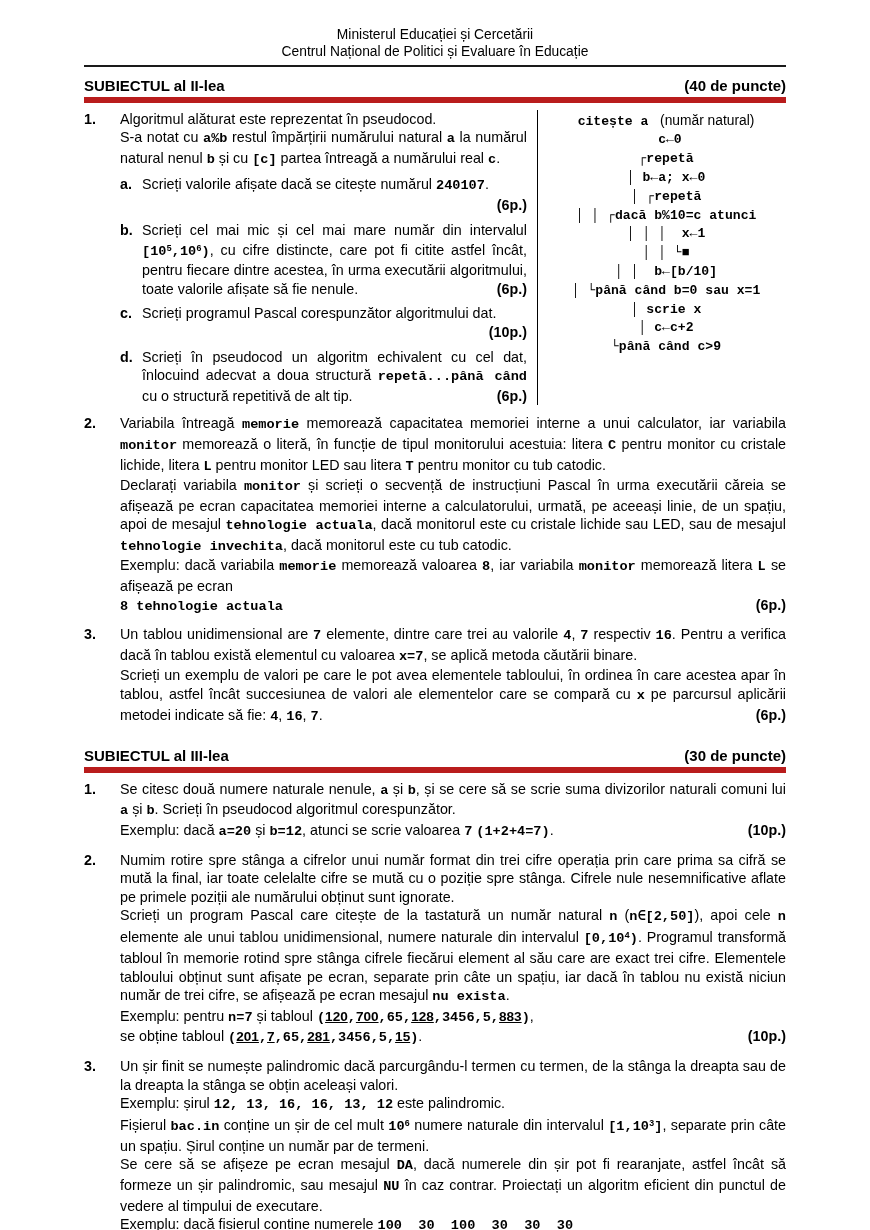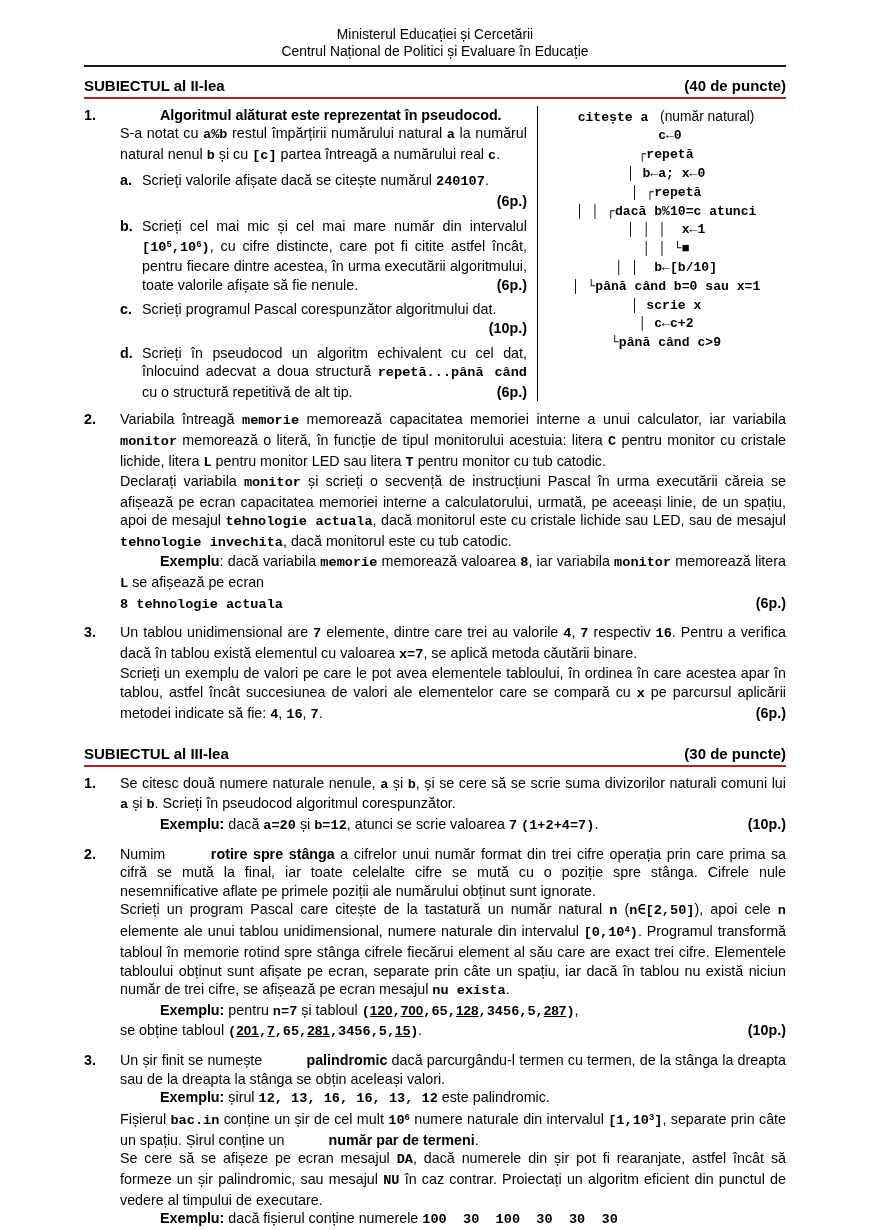--- a/index.html
+++ b/index.html
@@ -2,36 +2,36 @@
 <html lang="ro"><head>
 <meta charset="utf-8">
 <style>
   html,body{margin:0;padding:0;background:#fff;}
   .page{width:870px;height:1230px;box-sizing:border-box;padding:26px 84px 16px 84px;
         display:flex;flex-direction:column;background:#fff;color:#000;
         font-family:"Liberation Sans",sans-serif;font-size:14.3px;line-height:18.6px;overflow:hidden;}
   .doc-header{text-align:center;font-size:13.8px;line-height:17px;}
   .header-rule{border-top:2px solid #1a1a1a;margin:5px 0 4px 0;}
   .section-heading{display:flex;justify-content:space-between;align-items:flex-end;
-        font-weight:bold;font-size:15px;border-bottom:2px solid #b91c1c;padding-bottom:1px;margin:6px 0 7px 0;}
+        font-weight:bold;font-size:15px;border-bottom:6px solid #b91c1c;padding-bottom:1px;margin:6px 0 7px 0;}
   .item{display:flex;margin-bottom:9px;}
   .item-num{width:36px;flex:none;font-weight:bold;}
   .item-body{flex:1;min-width:0;}
   .two-col-row{display:flex;align-items:stretch;}
   .left-col{flex:1;min-width:0;padding-right:10px;}
   .pseudo-col{flex:none;width:240px;border-left:1.6px solid #000;padding:2px 0 4px 8px;text-align:center;}
   .pseudo-line{font-family:"Liberation Mono","DejaVu Sans Mono",monospace;font-weight:bold;
         font-size:13.1px;line-height:18.8px;white-space:pre;}
   .par{text-align:justify;}
   .par::after{content:"";display:block;clear:both;}
   .subitem{display:flex;margin-top:6px;}
   .sub-letter{width:22px;flex:none;font-weight:bold;}
   .sub-text{flex:1;min-width:0;text-align:justify;}
   .pts{float:right;font-weight:bold;padding-left:12px;}
-  .s-b{font-weight:bold;margin-left:40px;}
+  .s-b{font-weight:normal;}
   .s-m{font-family:"Liberation Mono","DejaVu Sans Mono",monospace;font-weight:bold;font-size:0.95em;white-space:pre-wrap;}
   .s-mu{font-family:Liberation Sans, sans-serif;font-weight:bold;font-size:0.95em;white-space:pre-wrap;text-decoration:underline;}
   .s-sup{font-family:"Liberation Mono","DejaVu Sans Mono",monospace;font-weight:bold;font-size:0.62em;vertical-align:0.5em;}
   .s-n{font-family:"Liberation Sans",sans-serif;font-weight:normal;font-size:13.8px;}
 </style>
 </head>
 <body>
 
 <div class="page">
 
@@ -118,21 +118,21 @@
       <div class="par"><span>Se citesc două numere naturale nenule, <span class="s-m">a</span> și <span class="s-m">b</span>, și se cere să se scrie suma divizorilor naturali comuni lui <span class="s-m">a</span> și <span class="s-m">b</span>. Scrieți în pseudocod algoritmul corespunzător.</span></div>
       <div class="par"><span><span class="s-b">Exemplu:</span> dacă <span class="s-m">a=20</span> și <span class="s-m">b=12</span>, atunci se scrie valoarea <span class="s-m">7</span> <span class="s-m">(1+2+4=7)</span>.</span><span class="pts">(10p.)</span></div>
     </div>
   </div>
 
   <div class="item">
     <div class="item-num">2.</div>
     <div class="item-body">
       <div class="par"><span>Numim <span class="s-b">rotire spre stânga</span> a cifrelor unui număr format din trei cifre operația prin care prima sa cifră se mută la final, iar toate celelalte cifre se mută cu o poziție spre stânga. Cifrele nule nesemnificative aflate pe primele poziții ale numărului obținut sunt ignorate.</span></div>
       <div class="par"><span>Scrieți un program Pascal care citește de la tastatură un număr natural <span class="s-m">n</span> (<span class="s-m">n∈[2,50]</span>), apoi cele <span class="s-m">n</span> elemente ale unui tablou unidimensional, numere naturale din intervalul <span class="s-m">[0,10</span><span class="s-sup">4</span><span class="s-m">)</span>. Programul transformă tabloul în memorie rotind spre stânga cifrele fiecărui element al său care are exact trei cifre. Elementele tabloului obținut sunt afișate pe ecran, separate prin câte un spațiu, iar dacă în tablou nu există niciun număr de trei cifre, se afișează pe ecran mesajul <span class="s-m">nu exista</span>.</span></div>
-      <div class="par"><span><span class="s-b">Exemplu:</span> pentru <span class="s-m">n=7</span> și tabloul <span class="s-m">(</span><span class="s-mu">120</span><span class="s-m">,</span><span class="s-mu">700</span><span class="s-m">,65,</span><span class="s-mu">128</span><span class="s-m">,3456,5,</span><span class="s-mu">287</span><span class="s-m">)</span>,</span></div>
+      <div class="par"><span><span class="s-b">Exemplu:</span> pentru <span class="s-m">n=7</span> și tabloul <span class="s-m">(</span><span class="s-mu">120</span><span class="s-m">,</span><span class="s-mu">700</span><span class="s-m">,65,</span><span class="s-mu">128</span><span class="s-m">,3456,5,</span><span class="s-mu">883</span><span class="s-m">)</span>,</span></div>
       <div class="par"><span>se obține tabloul <span class="s-m">(</span><span class="s-mu">201</span><span class="s-m">,</span><span class="s-mu">7</span><span class="s-m">,65,</span><span class="s-mu">281</span><span class="s-m">,3456,5,</span><span class="s-mu">15</span><span class="s-m">)</span>.</span><span class="pts">(10p.)</span></div>
     </div>
   </div>
 
   <div class="item">
     <div class="item-num">3.</div>
     <div class="item-body">
       <div class="par"><span>Un șir finit se numește <span class="s-b">palindromic</span> dacă parcurgându-l termen cu termen, de la stânga la dreapta sau de la dreapta la stânga se obțin aceleași valori.</span></div>
       <div class="par"><span><span class="s-b">Exemplu:</span> șirul <span class="s-m">12, 13, 16, 16, 13, 12</span> este palindromic.</span></div>
       <div class="par"><span>Fișierul <span class="s-m">bac.in</span> conține un șir de cel mult <span class="s-m">10</span><span class="s-sup">6</span> numere naturale din intervalul <span class="s-m">[1,10</span><span class="s-sup">3</span><span class="s-m">]</span>, separate prin câte un spațiu. Șirul conține un <span class="s-b">număr par de termeni</span>.</span></div>

